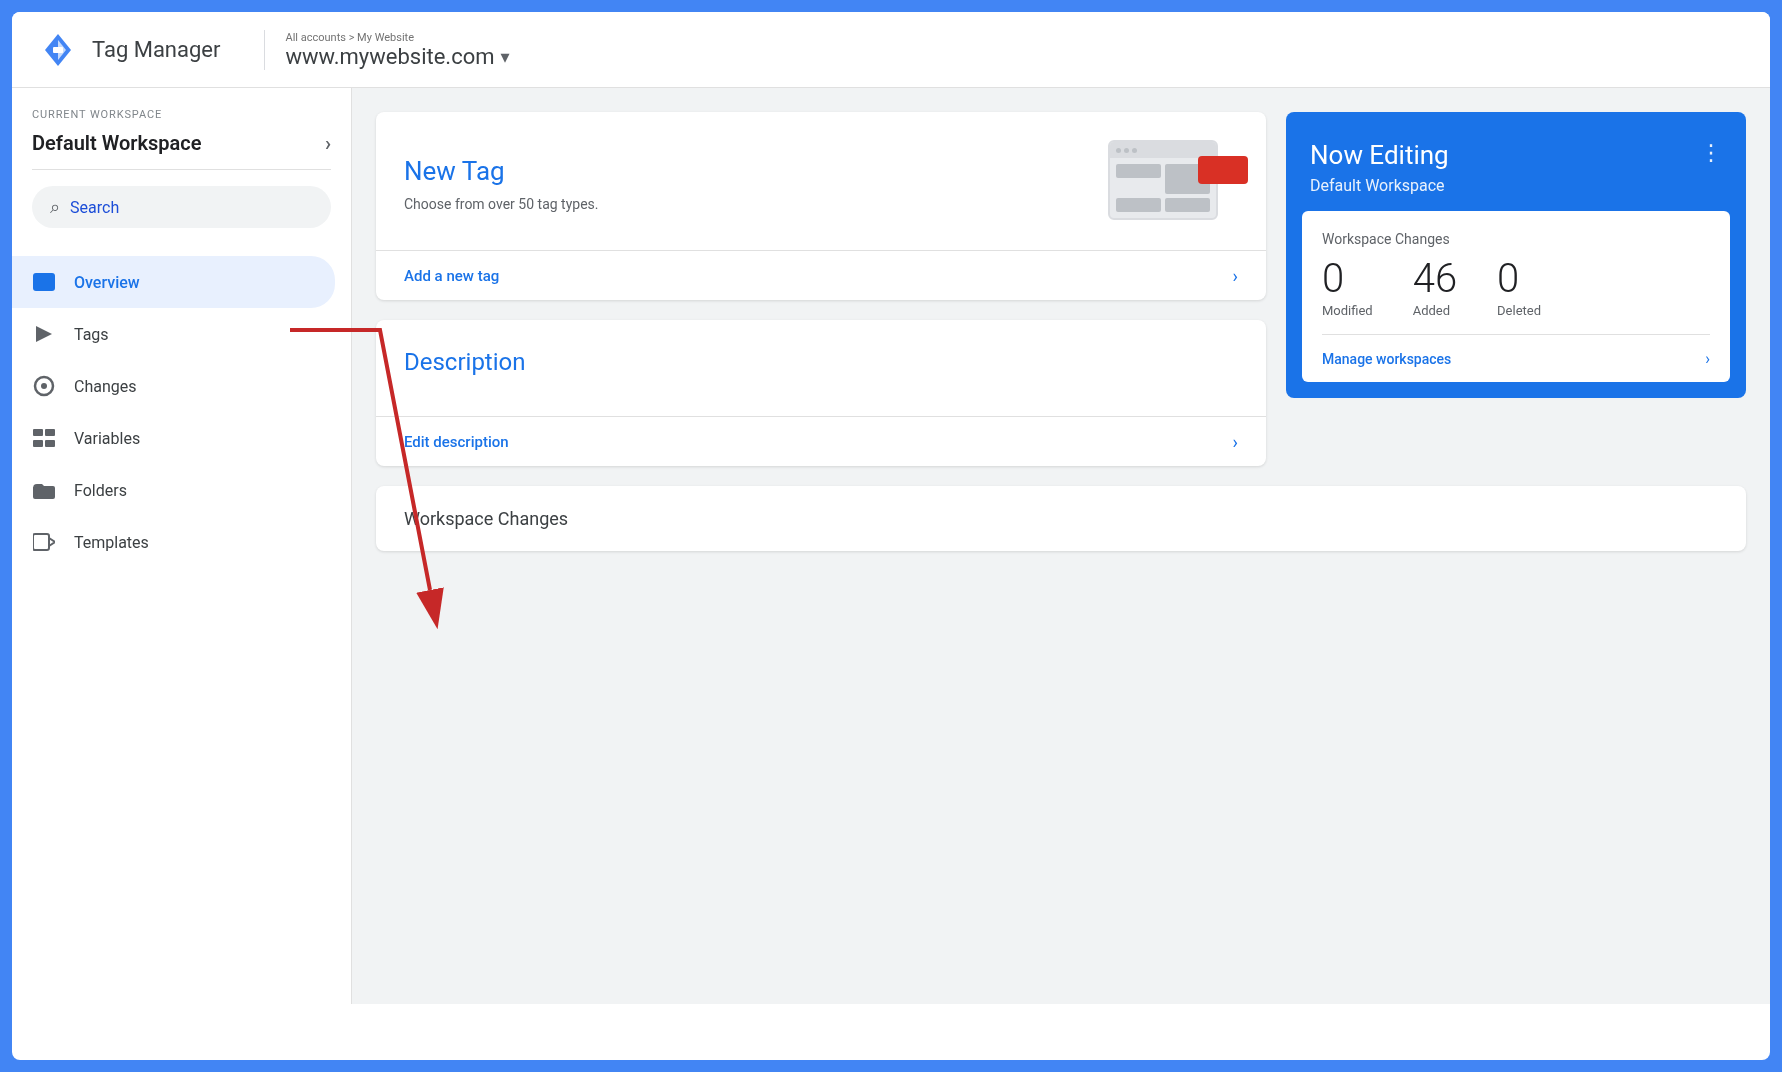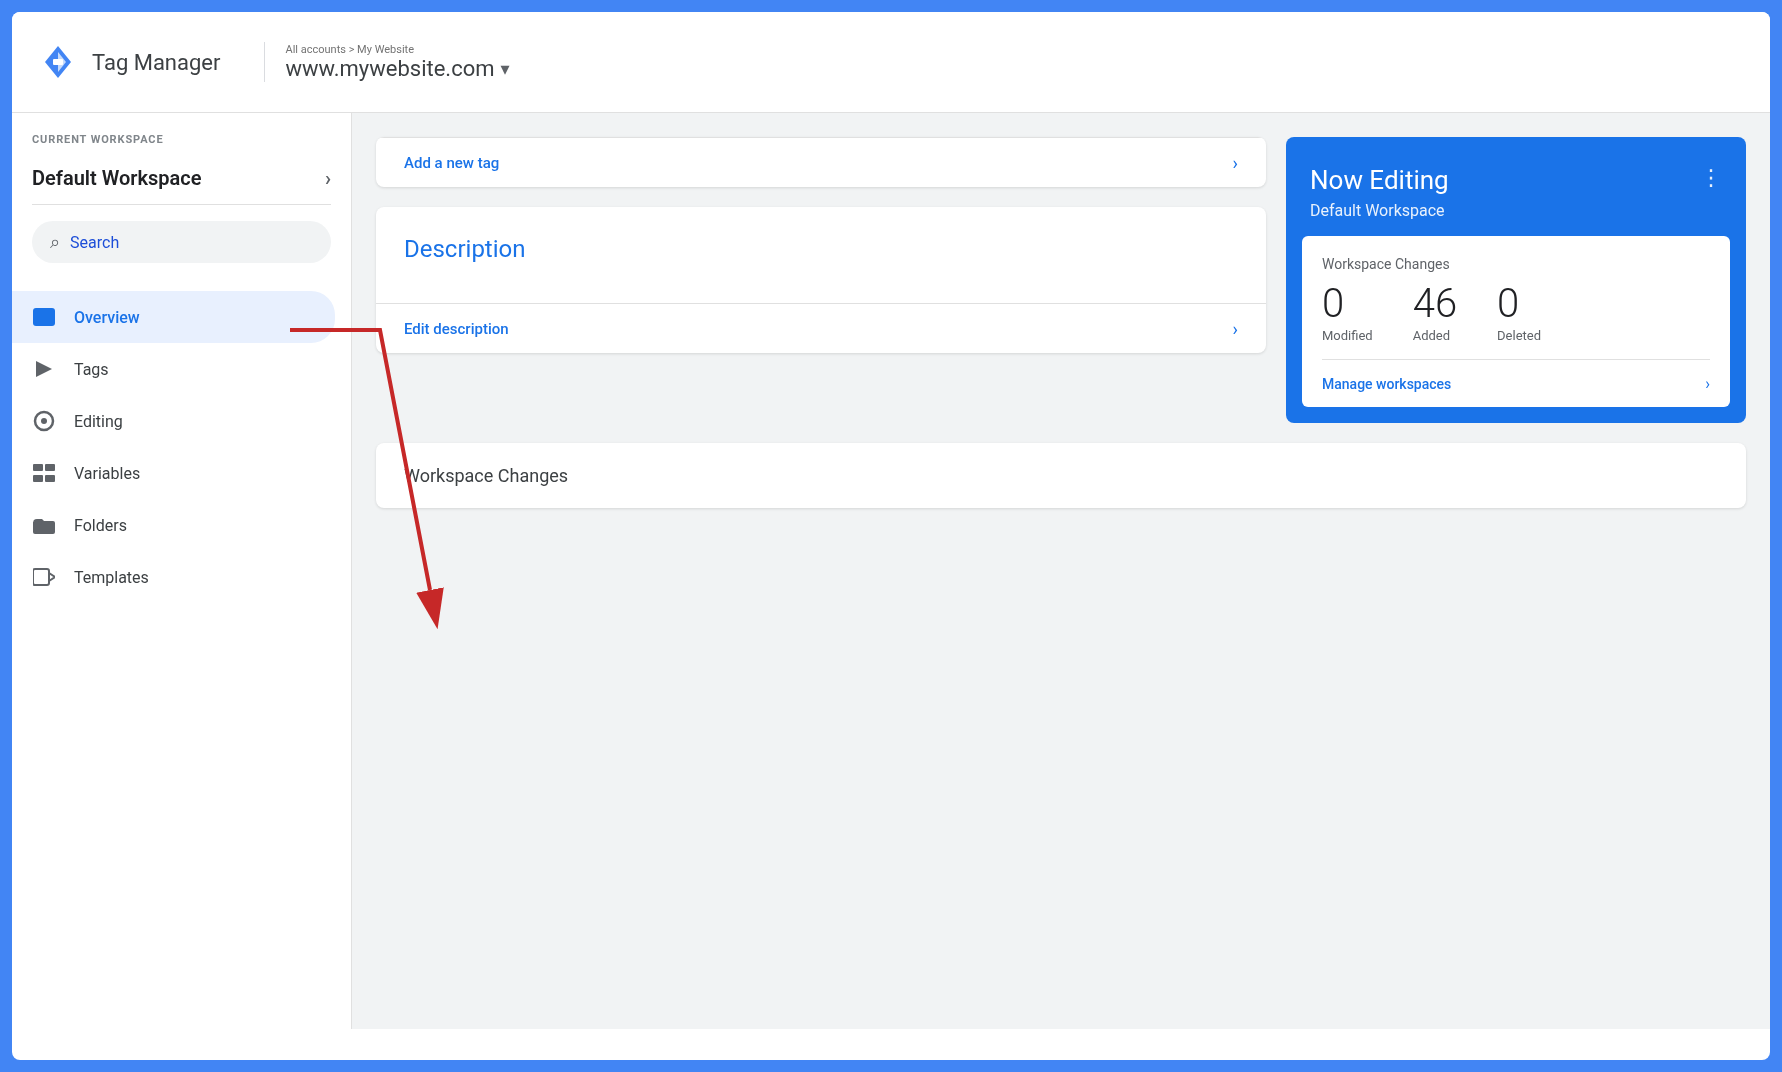--- a/index.html
+++ b/index.html
@@ -15,21 +15,21 @@
       border-radius: 8px;
       overflow: hidden;
       width: 100%;
       min-height: 1048px;
     }
     
     .header {
       display: flex;
       align-items: center;
       padding: 8px 24px;
-      height: 101px;
+      height: 76px;
       border-bottom: 1px solid #e0e0e0;
       background: #fff;
     }
     .logo-area {
       display: flex;
       align-items: center;
       gap: 12px;
       margin-right: 24px;
     }
     .logo-icon {
@@ -102,25 +102,24 @@
       min-width: 340px;
       background: #fff;
       border-right: 1px solid #e0e0e0;
       padding-bottom: 20px;
     }
     .sidebar-workspace-section {
       padding: 20px 20px 0;
     }
     .sidebar-workspace-label {
       font-size: 11px;
-      font-weight: 700;
+      font-weight: 400;
       color: #80868b;
       letter-spacing: 0.08em;
       text-transform: uppercase;
-      margin-bottom: 10px;
     }
     .sidebar-workspace-name {
       display: flex;
       align-items: center;
       justify-content: space-between;
       padding: 10px 0;
       font-size: 20px;
       font-weight: 600;
       color: #202124;
       cursor: pointer;
@@ -465,21 +464,21 @@
           <span>Tags</span>
         </div>
 
         <div class="nav-item">
           <div class="nav-icon">
             <svg width="22" height="22" viewBox="0 0 22 22" fill="none">
               <circle cx="11" cy="11" r="9" stroke="#5f6368" stroke-width="2.5" fill="none"></circle>
               <circle cx="11" cy="11" r="3" fill="#5f6368"></circle>
             </svg>
           </div>
-          <span>Editing</span>
+          <span>Changes</span>
         </div>
 
         <div class="nav-item">
           <div class="nav-icon">
             <svg width="22" height="18" viewBox="0 0 22 18" fill="none">
               <rect x="0" y="0" width="10" height="7" rx="1" fill="#5f6368"></rect>
               <rect x="12" y="0" width="10" height="7" rx="1" fill="#5f6368"></rect>
               <rect x="0" y="11" width="10" height="7" rx="1" fill="#5f6368"></rect>
               <rect x="12" y="11" width="10" height="7" rx="1" fill="#5f6368"></rect>
             </svg>
@@ -510,20 +509,44 @@
       </div>
     </div>
 
     <div class="main-content">
 
       <div style="display:flex; gap:20px; align-items:flex-start;">
 
         <div class="left-panel">
 
           <div class="new-tag-card card">
+            <div class="new-tag-body">
+              <div class="new-tag-text">
+                <h2>New Tag</h2>
+                <p>Choose from over 50 tag types.</p>
+              </div>
+
+              <div class="new-tag-illustration">
+                <div class="browser-win">
+                  <div class="browser-win-bar">
+                    <div class="browser-dot"></div>
+                    <div class="browser-dot"></div>
+                    <div class="browser-dot"></div>
+                  </div>
+                  <div class="browser-win-content">
+                    <div class="browser-block"></div>
+                    <div class="browser-block tall"></div>
+                    <div class="browser-block"></div>
+                    <div class="browser-block"></div>
+                  </div>
+                </div>
+
+                <div style="position:absolute; top:16px; right:-10px; background:#d93025; border-radius:4px; width:50px; height:28px;"></div>
+              </div>
+            </div>
             <div class="card-footer">
               <span class="card-footer-link">Add a new tag</span>
               <span class="card-footer-chevron">›</span>
             </div>
           </div>
 
           <div class="description-card card">
             <div class="description-body">
               <h2>Description</h2>
             </div>

